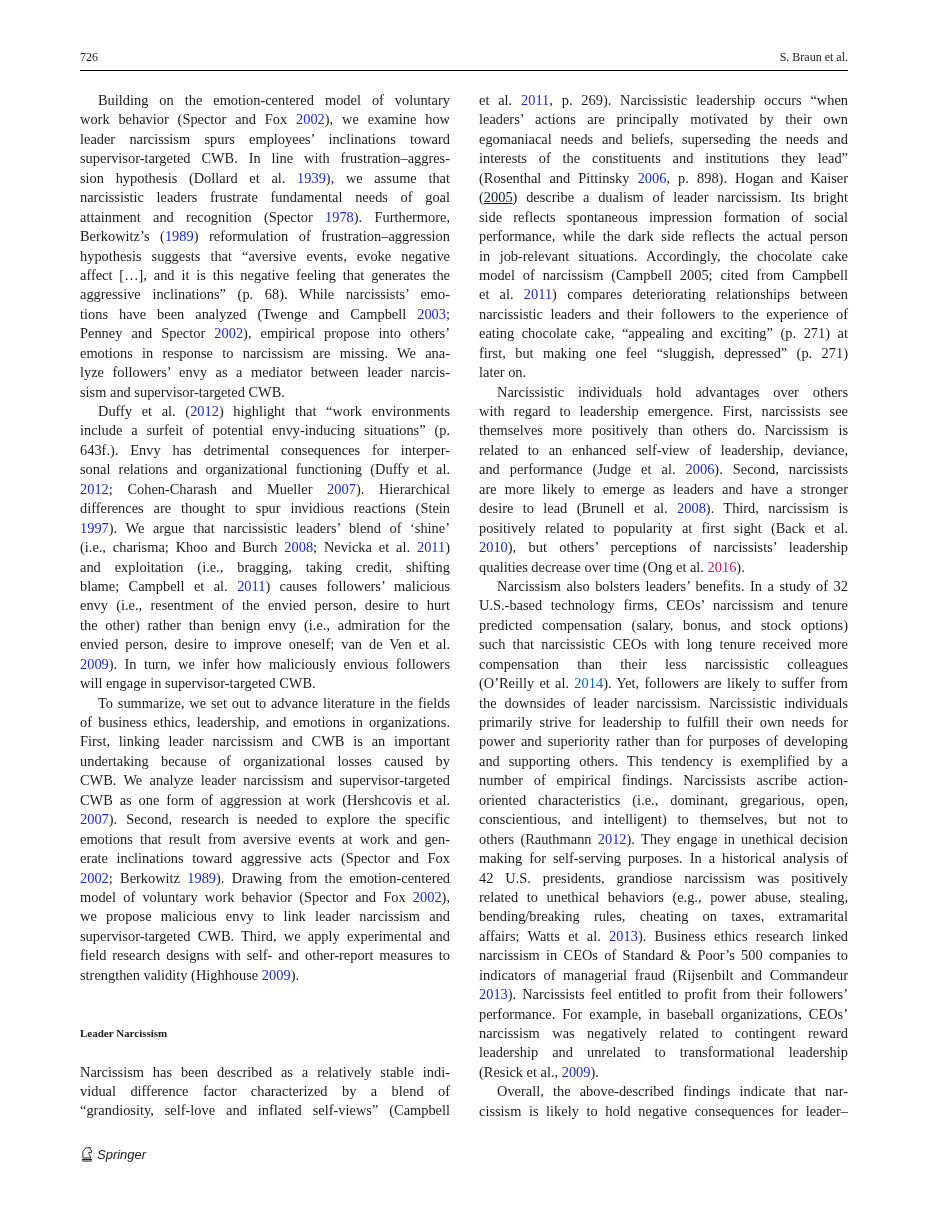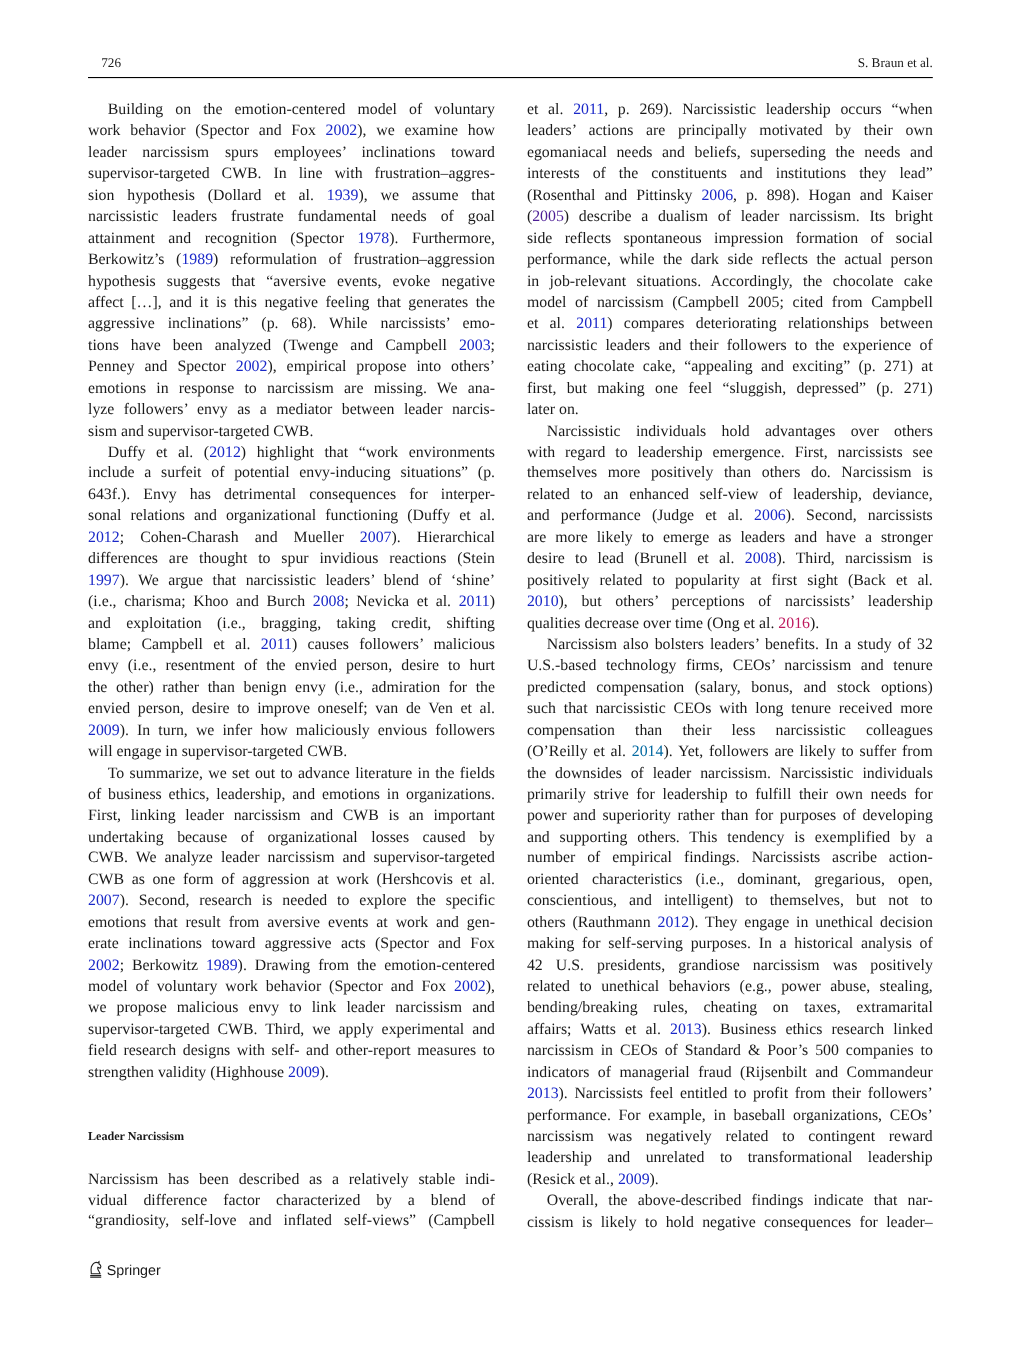--- a/index.html
+++ b/index.html
@@ -1,36 +1,36 @@
 <!DOCTYPE html>
 <html><head>
 <meta charset="utf-8">
 <style>
   html, body { margin: 0; padding: 0; background: #ffffff; }
   body { width: 925px; height: 1230px; position: relative; overflow: hidden;
          font-family: "Liberation Serif", "DejaVu Serif", serif; color: #1a1a1a; }
   .hdr { position: absolute; top: 50px; font-size: 12px; }
-  #page-num { left: 80px; margin-left: 12px; }
+  #page-num { left: 80px; }
   #running-head { right: 77px; }
   .rule { position: absolute; left: 80px; width: 768px; top: 70px; height: 0; border-top: 1.3px solid #000; }
   .col { position: absolute; top: 91px; width: 370px; font-size: 14.4px; line-height: 19.45px; }
   #col-left { left: 80px; }
   #col-right { left: 479px; width: 369px; }
   .ln { display: block; text-align: justify; text-align-last: justify; white-space: nowrap; height: 19.45px; overflow: visible; }
   .ln.end { text-align-last: left; }
   .ln.ind { text-indent: 18px; }
   .ln > span { white-space: normal; }
   .ln-inner { display:block; width:100%; white-space: normal; text-align: justify; text-align-last: justify; }
   .ln.end .ln-inner { text-align-last: left; }
   a.ref { color: #1a28c8; text-decoration: none; }
   .heading { font-weight: bold; font-size: 11px; height: 19.45px; }
   .gap-heading-top { height: 39px; }
   .gap-heading-bot { height: 19px; }
   #footer { position: absolute; left: 80px; top: 1146px; font-size: 13px; display: flex; align-items: center; gap: 3px;
-            font-family: "Liberation Sans", "DejaVu Sans", sans-serif; }
+            font-family: "Liberation Sans", "DejaVu Sans", sans-serif; font-style: italic; }
   #footer svg { display:block; }
 </style>
 </head>
 <body>
 
 <div class="hdr" id="page-num">726</div>
 <div class="hdr" id="running-head">S. Braun et al.</div>
 <div class="rule"></div>
 
 <div class="col" id="col-left">
@@ -204,21 +204,21 @@
       <div class="ln">
         <span class="ln-inner"><span>egomaniacal needs and beliefs, superseding the needs and</span></span>
       </div>
       <div class="ln">
         <span class="ln-inner"><span>interests of the constituents and institutions they lead”</span></span>
       </div>
       <div class="ln">
         <span class="ln-inner"><span>(Rosenthal and Pittinsky </span><a class="ref" style="color: rgb(26, 40, 200);">2006</a><span>, p. 898). Hogan and Kaiser</span></span>
       </div>
       <div class="ln">
-        <span class="ln-inner"><span>(</span><a class="ref" style="color: #4c1d95;">2005</a><span>) describe a dualism of leader narcissism. Its bright</span></span>
+        <span class="ln-inner"><span>(</span><a class="ref" style="color: #0f172a; text-decoration: underline;">2005</a><span>) describe a dualism of leader narcissism. Its bright</span></span>
       </div>
       <div class="ln">
         <span class="ln-inner"><span>side reflects spontaneous impression formation of social</span></span>
       </div>
       <div class="ln">
         <span class="ln-inner"><span>performance, while the dark side reflects the actual person</span></span>
       </div>
       <div class="ln">
         <span class="ln-inner"><span>in job-relevant situations. Accordingly, the chocolate cake</span></span>
       </div>

